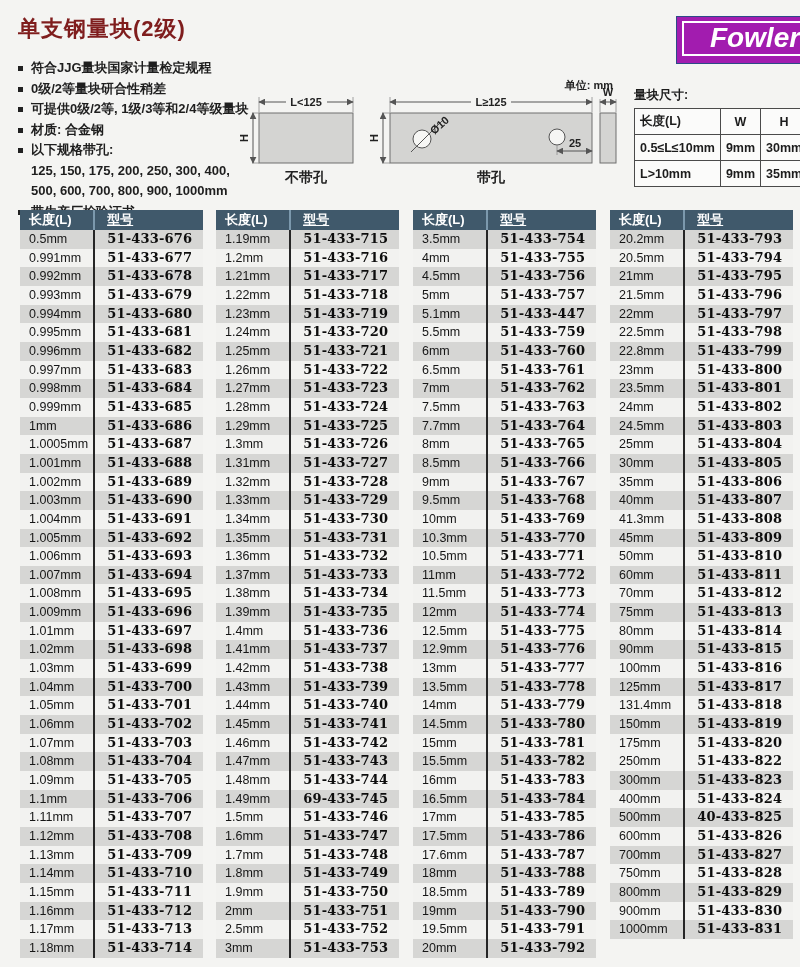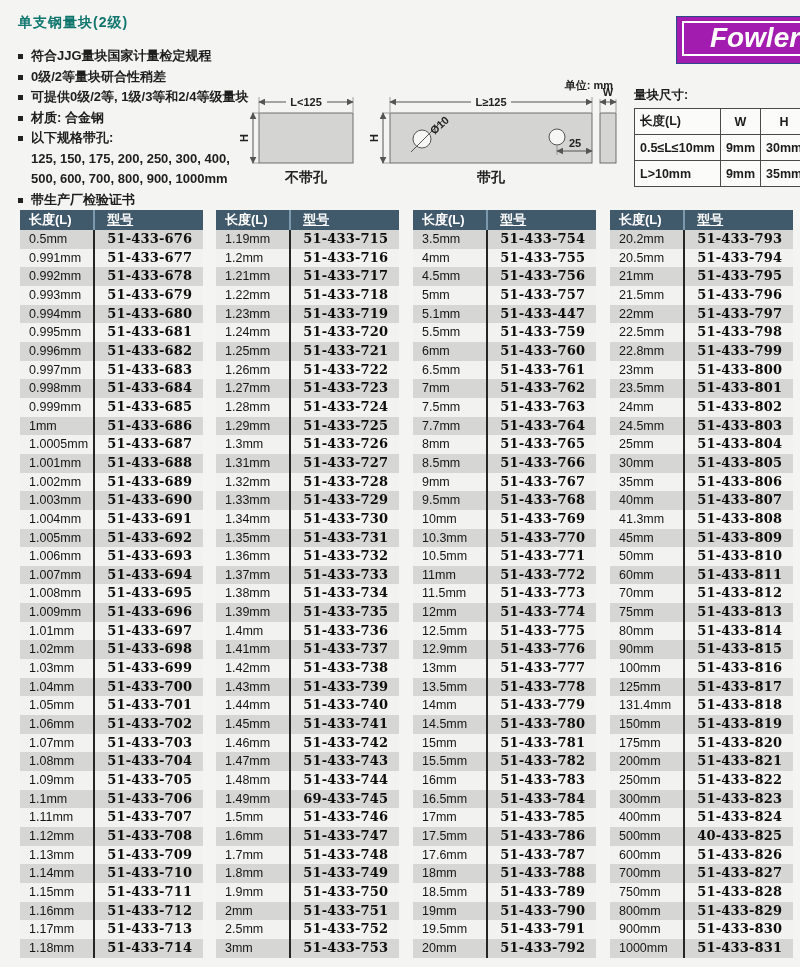--- a/index.html
+++ b/index.html
@@ -5,38 +5,38 @@
   html,body{margin:0;padding:0;}
   body{
     width:800px;height:967px;position:relative;
     background:#f4f4f2;
     font-family:"Liberation Sans",sans-serif;
     color:#1c1c1c;overflow:hidden;
   }
   
   .page-title{
     position:absolute;left:18px;top:14px;
-    font-size:14px;font-weight:700;letter-spacing:1px;color:#0f766e;
+    font-size:22px;font-weight:700;letter-spacing:1px;color:#7f1d1d;
   }
   .logo{
     position:absolute;left:632px;top:16px;width:158px;height:48px;
     background:#a21caf;border:1px solid #2c4a87;box-sizing:border-box;
     padding:4px 5px 7px 5px;
     margin-left:44px;
   }
   .logo-inner{
     border:2px solid #fff;height:100%;box-sizing:border-box;
     display:flex;align-items:center;justify-content:center;
   }
   .logo-text{
     color:#fff;font-style:italic;font-weight:700;font-size:28px;
     letter-spacing:0px;line-height:1;padding-bottom:2px;
   }
   
-  .feature-list{position:absolute;left:18px;top:46px;white-space:nowrap;}
+  .feature-list{position:absolute;left:18px;top:58px;white-space:nowrap;}
   .feature-item{display:flex;font-size:13px;font-weight:700;line-height:20.5px;color:#1e1e1e;}
   .feature-item .bullet{width:5px;height:5px;background:#222;margin:8px 8px 0 0;flex:none;}
   .feature-item.cont{padding-left:13px;}
   
   .diagram{position:absolute;left:250px;top:56px;overflow:visible;}
   .diagram text{fill:#222;font-family:"Liberation Sans",sans-serif;font-weight:700;}
   .dim-text{font-size:11px;}
   .cap-text{font-size:14px;}
   .unit-text{font-size:11px;}
   .blk{fill:#d4d4d2;stroke:#6f6f6f;stroke-width:1;}
@@ -785,24 +785,20 @@
       <div class="cell cmod">51-433-818</div>
     </div>
     <div class="trow r-odd">
       <div class="cell clen">150mm</div>
       <div class="cell cmod">51-433-819</div>
     </div>
     <div class="trow r-even">
       <div class="cell clen">175mm</div>
       <div class="cell cmod">51-433-820</div>
     </div>
-    <div class="trow r-odd">
-      <div class="cell clen">200mm</div>
-      <div class="cell cmod">51-433-821</div>
-    </div>
     <div class="trow r-even">
       <div class="cell clen">250mm</div>
       <div class="cell cmod">51-433-822</div>
     </div>
     <div class="trow r-odd">
       <div class="cell clen">300mm</div>
       <div class="cell cmod">51-433-823</div>
     </div>
     <div class="trow r-even">
       <div class="cell clen">400mm</div>

